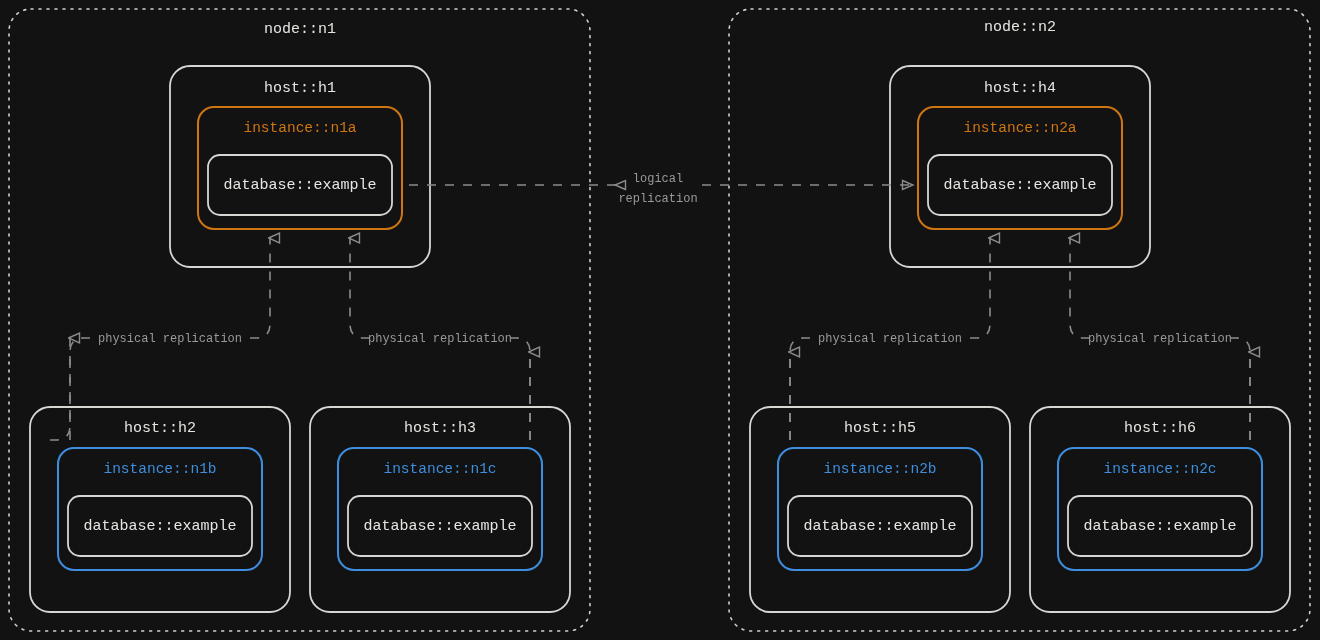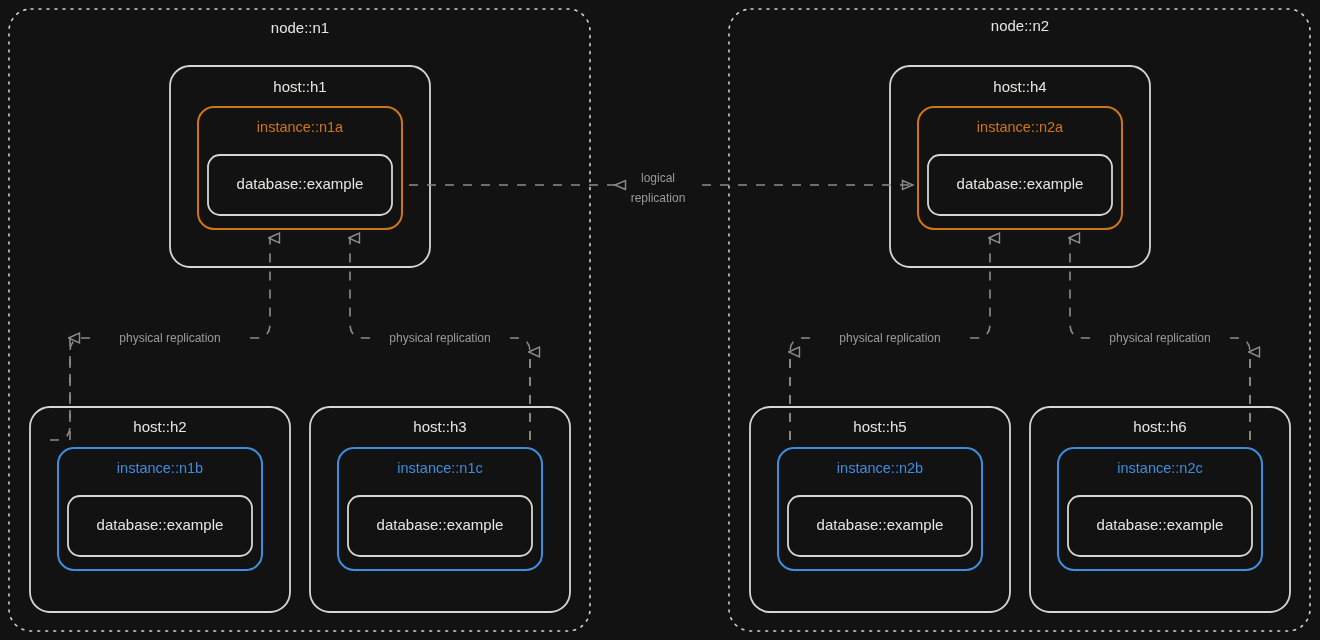--- a/index.html
+++ b/index.html
@@ -6,21 +6,21 @@
     margin: 0;
     padding: 0;
     background: #121212;
   }
   #stage {
     position: relative;
     width: 1320px;
     height: 640px;
     background: #ef4444;
     overflow: hidden;
-    font-family: Liberation Sans, sans-serif;
+    font-family: Liberation Mono, monospace;
   }
   #stage svg {
     position: absolute;
     top: 0;
     left: 0;
   }
   .node-label {
     font-size: 15px;
     fill: #e8e6e3;
   }

